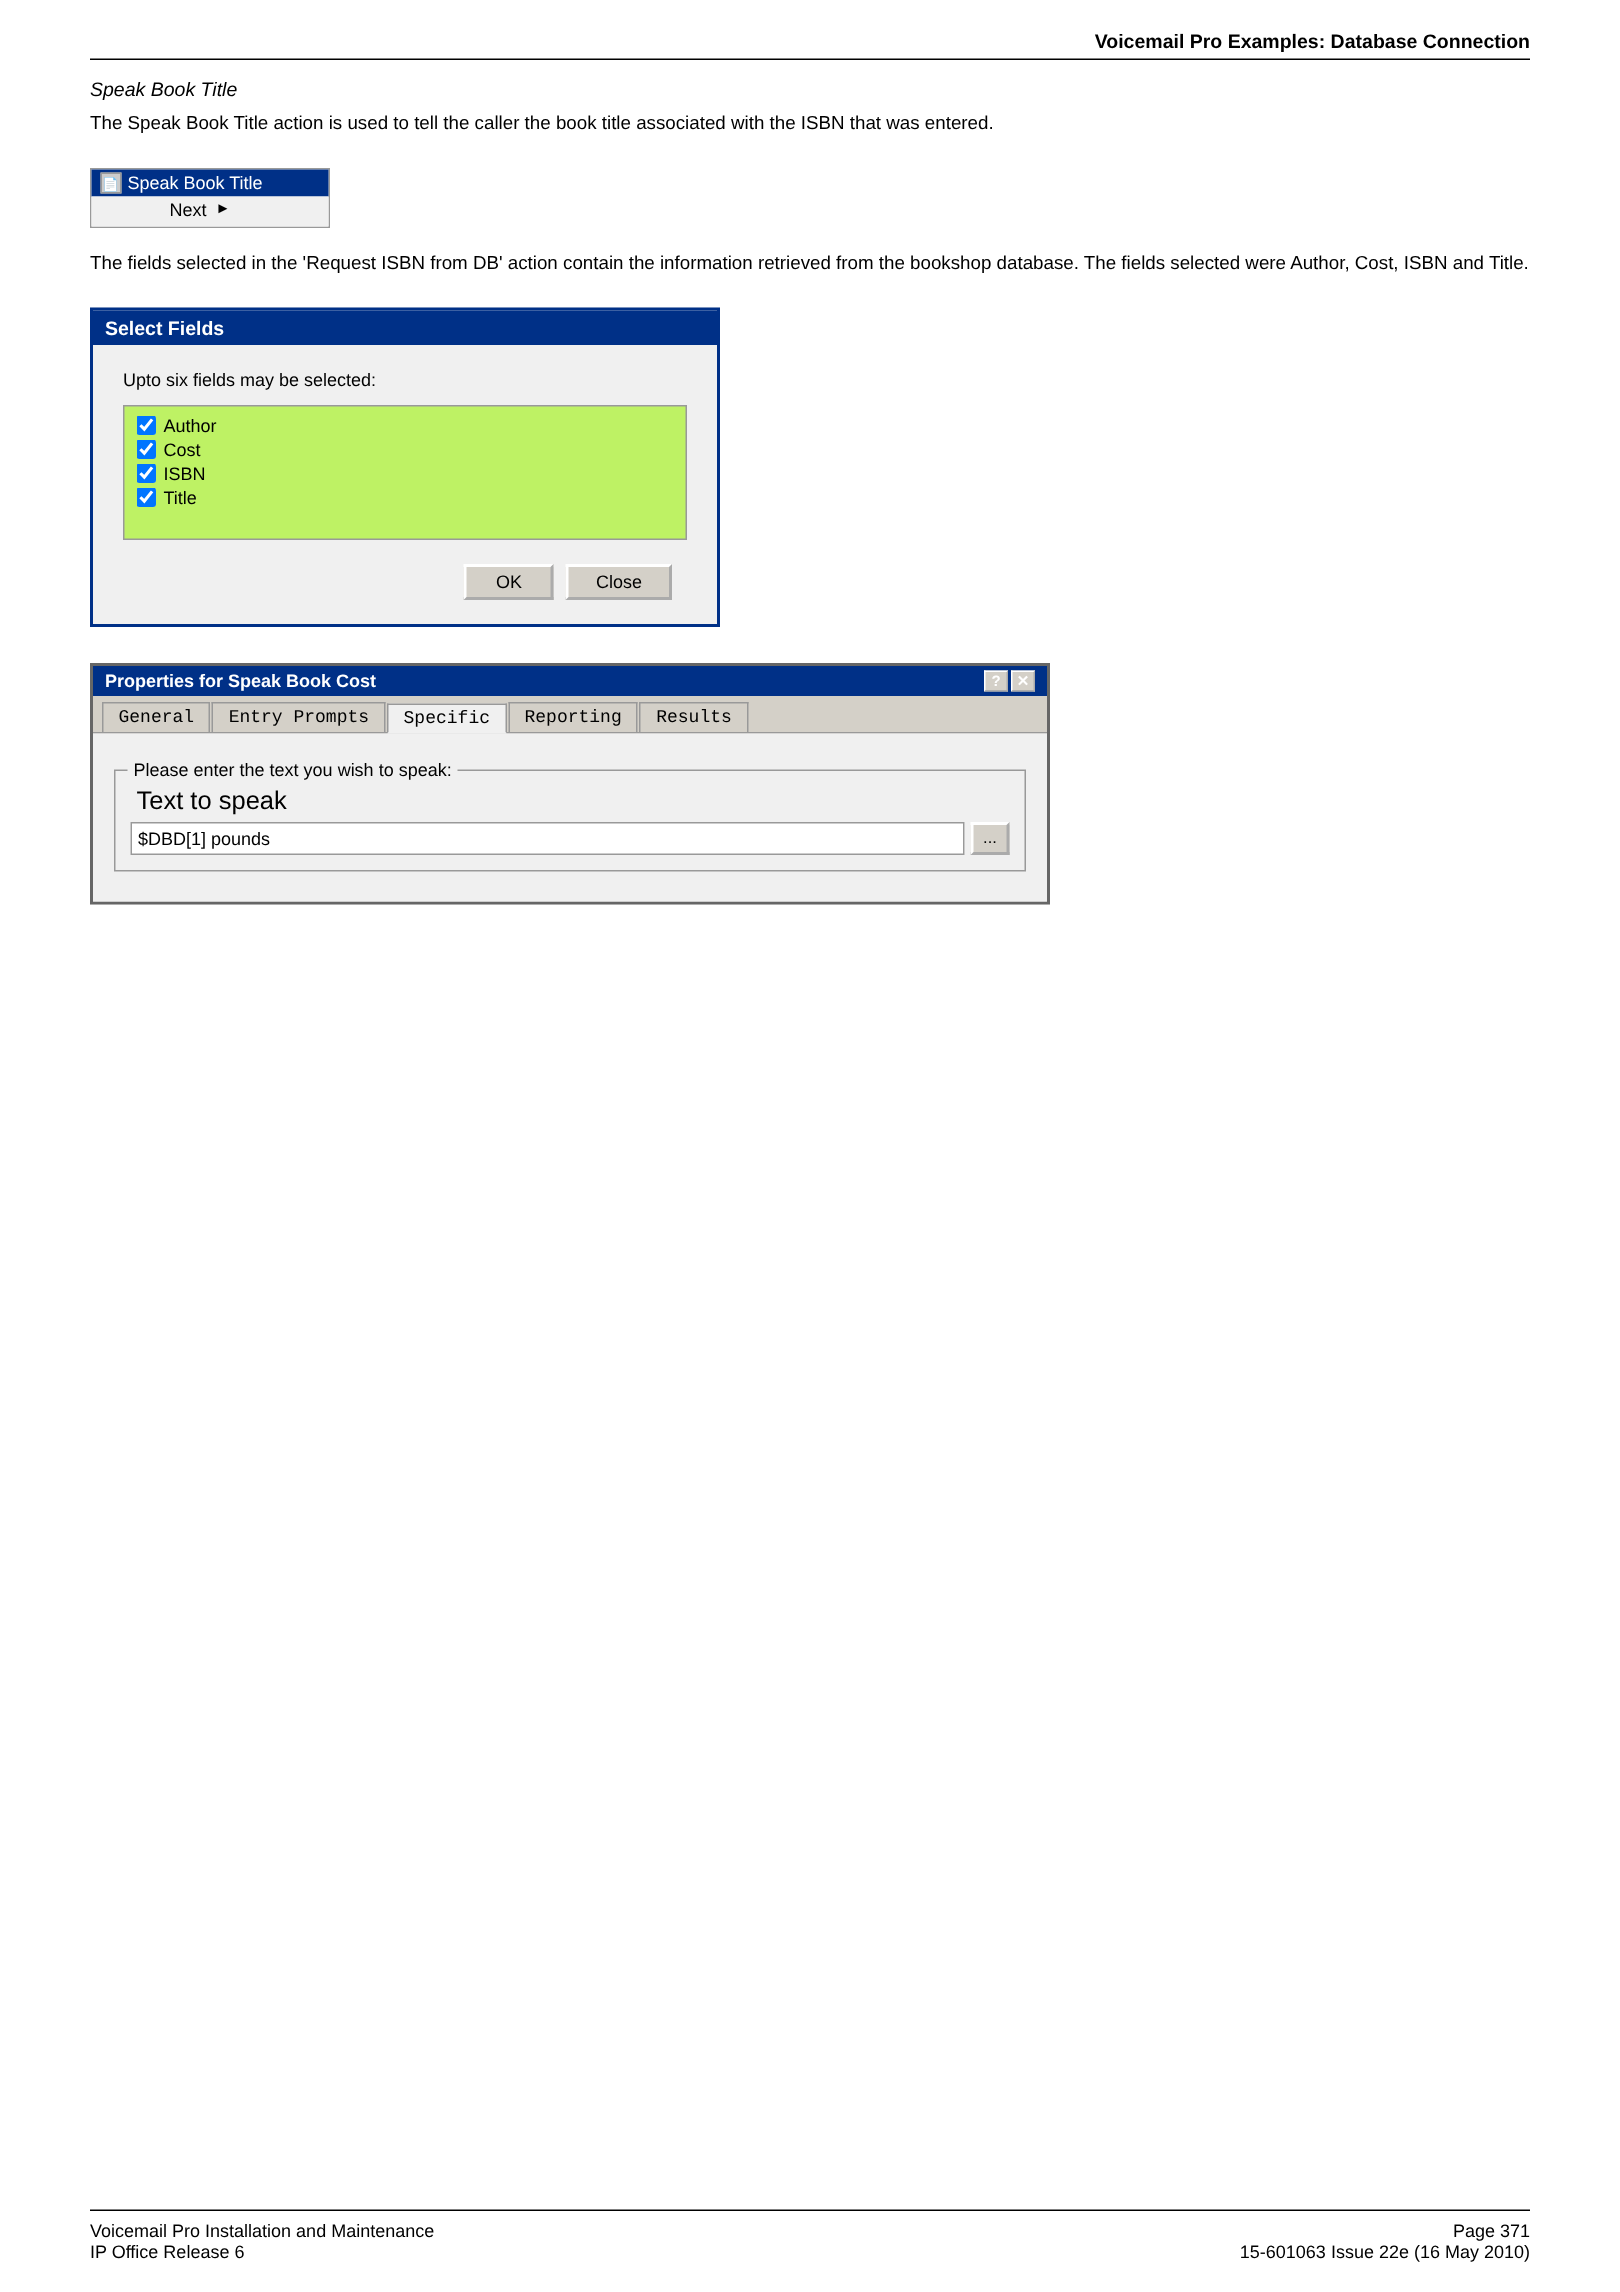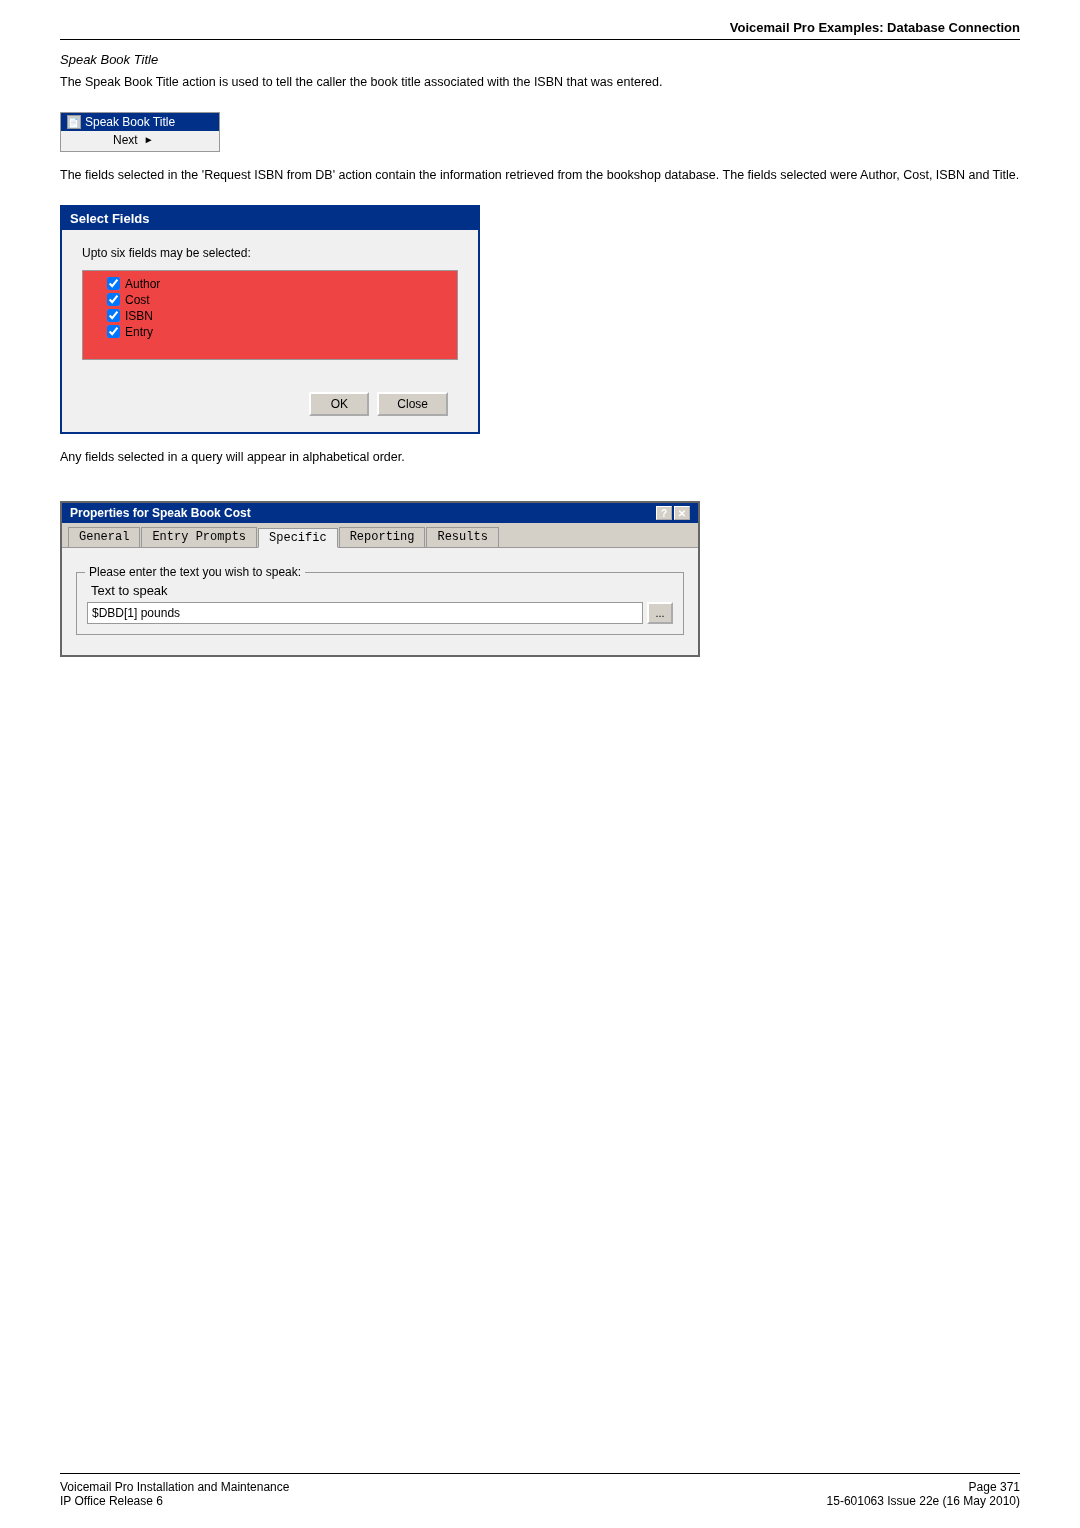--- a/index.html
+++ b/index.html
@@ -94,24 +94,24 @@
     .select-fields-body {
       padding: 16px 20px;
       border-radius: 29px;
     }
     .select-fields-instruction {
       font-size: 12px;
       margin-bottom: 10px;
     }
     .select-fields-list {
       border: 1px solid #999;
-      background: #ef4444;
-      padding: 6px 24px;
+      background: #bef264;
+      padding: 6px 8px;
       min-height: 90px;
-      margin-bottom: 32px;
+      margin-bottom: 16px;
     }
     .checkbox-item {
       display: flex;
       align-items: center;
       gap: 5px;
       font-size: 12px;
       margin-bottom: 2px;
     }
     .checkbox-item input[type="checkbox"] {
       width: 13px;
@@ -207,21 +207,21 @@
     }
     .group-box-label {
       position: absolute;
       top: -8px;
       left: 8px;
       background: #f0f0f0;
       padding: 0 4px;
       font-size: 12px;
     }
     .group-field-label {
-      font-size: 13px;
+      font-size: 17px;
       margin-bottom: 4px;
       padding-left: 4px;
     }
     .group-input-row {
       display: flex;
       align-items: center;
       gap: 4px;
     }
     .group-input {
       flex: 1;
@@ -297,32 +297,31 @@
         <div class="checkbox-item">
           <input type="checkbox" checked="" style="">
           <span>Cost</span>
         </div>
         <div class="checkbox-item">
           <input type="checkbox" checked="" style="">
           <span>ISBN</span>
         </div>
         <div class="checkbox-item">
           <input type="checkbox" checked="" style="">
-          <span>Entry</span>
+          <span>Title</span>
         </div>
       </div>
       <div class="dialog-buttons">
         <button class="dialog-btn">OK</button>
         <button class="dialog-btn">Close</button>
       </div>
     </div>
   </div>
 
   
-  <div class="body-text">Any fields selected in a query will appear in alphabetical order.</div>
 
   
 
   <br>
 
   
 
   
   <div class="properties-dialog">
     <div class="properties-titlebar">

